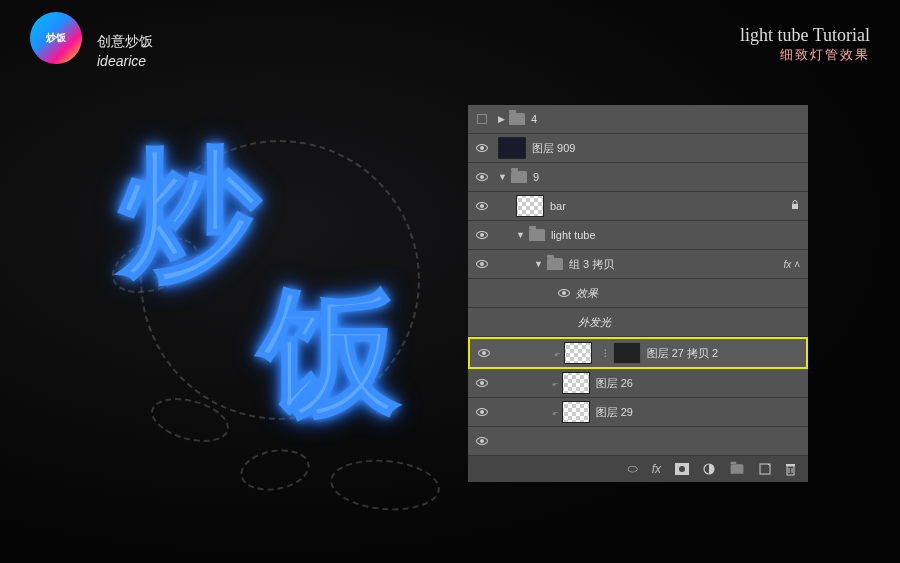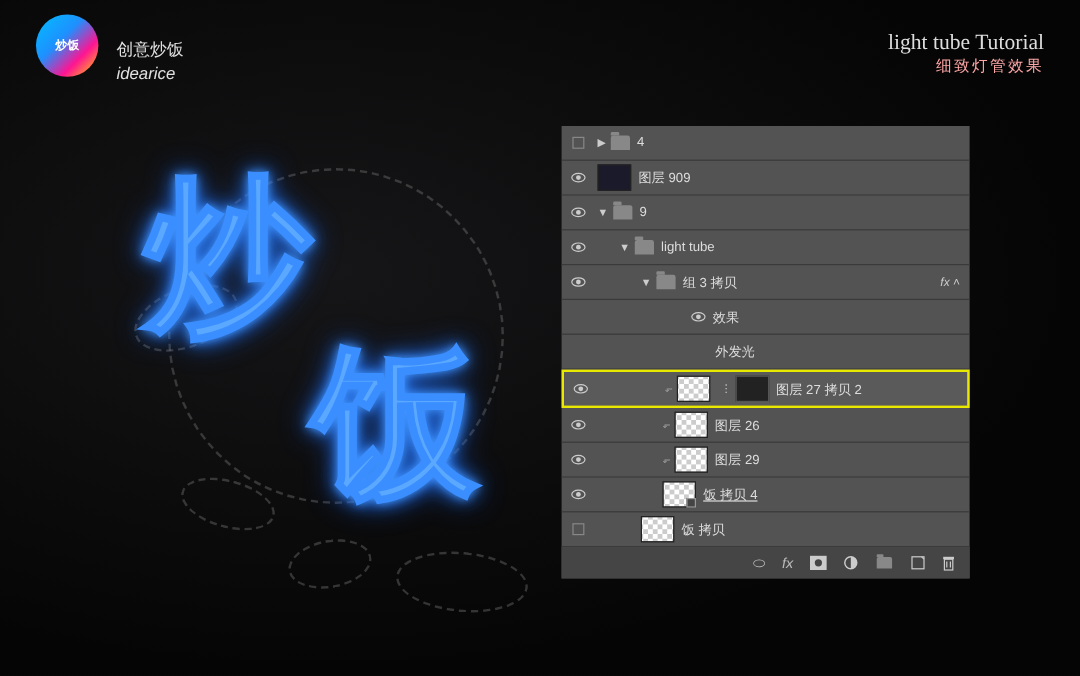--- a/index.html
+++ b/index.html
@@ -119,21 +119,21 @@
     .thumb { width: 28px; height: 22px; background: repeating-conic-gradient(#ccc 0% 25%, #fff 0% 50%) 50% / 8px 8px; border: 1px solid #222; display: inline-block; margin-right: 6px; vertical-align: middle; }
     .thumb.dark { background: #1a1a2a; }
     .thumb.mask { background: #222; border: 1px solid #555; }
     .layer-content { display: flex; align-items: center; flex: 1; }
     .layer-name { color: #ddd; }
     .clip { font-size: 8px; margin-right: 3px; color: #999; }
     .fx-label { margin-left: auto; margin-right: 8px; font-style: italic; color: #ccc; font-size: 10px; }
     .lock-col { margin-left: auto; margin-right: 8px; }
     .lock-icon { width: 10px; height: 10px; display:inline-block; }
     .link-icon { font-size: 9px; color: #ccc; margin: 0 3px; }
-    .effects-row { padding-left: 18px; }
+    .effects-row { padding-left: 0; font-style: italic; }
     .panel-footer {
       display: flex;
       justify-content: flex-end;
       align-items: center;
       height: 26px;
       background: #454545;
       gap: 14px;
       padding-right: 12px;
       font-size: 12px;
       color: #bbb;
@@ -198,20 +198,36 @@
         <span class="eye"></span>
       </div>
     <div class="layer-content">
       <span class="spacer" style="width:6px"></span>
       <span class="chevron">▼</span>
       <span class="folder"></span>
       <span class="layer-name">9</span>
     </div>
   </div>
 
+  <div class="layer-row">
+    <div class="vis-col">
+        <span class="eye"></span>
+      </div>
+    <div class="layer-content">
+      <span class="spacer" style="width:24px"></span>
+      <span class="thumb"></span>
+      <span class="layer-name">bar</span>
+      <span class="lock-col">
+        <svg class="lock-icon" viewBox="0 0 10 10">
+            <rect x="2" y="4" width="6" height="5" fill="#ccc"></rect>
+            <path d="M3 4 V2.5 a2 2 0 0 1 4 0 V4" stroke="#ccc" fill="none" stroke-width="1"></path>
+          </svg>
+      </span>
+    </div>
+  </div>
 
   <div class="layer-row">
     <div class="vis-col">
         <span class="eye"></span>
       </div>
     <div class="layer-content">
       <span class="spacer" style="width:24px"></span>
       <span class="chevron">▼</span>
       <span class="folder"></span>
       <span class="layer-name">light tube</span>
@@ -283,39 +299,22 @@
       <span class="clip">⬐</span>
       <span class="thumb"></span>
       <span class="layer-name">图层 29</span>
     </div>
   </div>
 
   <div class="layer-row">
     <div class="vis-col">
         <span class="eye"></span>
       </div>
-    <div class="layer-content">
-      <span class="spacer" style="width:60px"></span>
-      <span class="thumb" style="position:relative">
-          <span style="position:absolute;bottom:-1px;right:-1px;width:8px;height:8px;border:1px solid #999;background:#444"></span>
-        </span>
-      <span class="layer-name" style="text-decoration:underline">饭 拷贝 4</span>
-    </div>
-  </div>
-
-  <div class="layer-row">
-    <div class="vis-col">
-        <span class="square"></span>
-      </div>
-    <div class="layer-content">
-      <span class="spacer" style="width:42px"></span>
-      <span class="thumb"></span>
-      <span class="layer-name">饭 拷贝</span>
-    </div>
-  </div>
+  </div>
+
 
   <div class="panel-footer">
     <span class="footer-icon">⬭</span>
     <span class="footer-icon" style="font-style:italic">fx</span>
     <span class="footer-icon">
         <svg width="14" height="12" viewBox="0 0 14 12">
           <rect x="0" y="0" width="14" height="12" fill="#ccc"></rect>
           <circle cx="7" cy="6" r="3" fill="#454545"></circle>
         </svg>
       </span>

